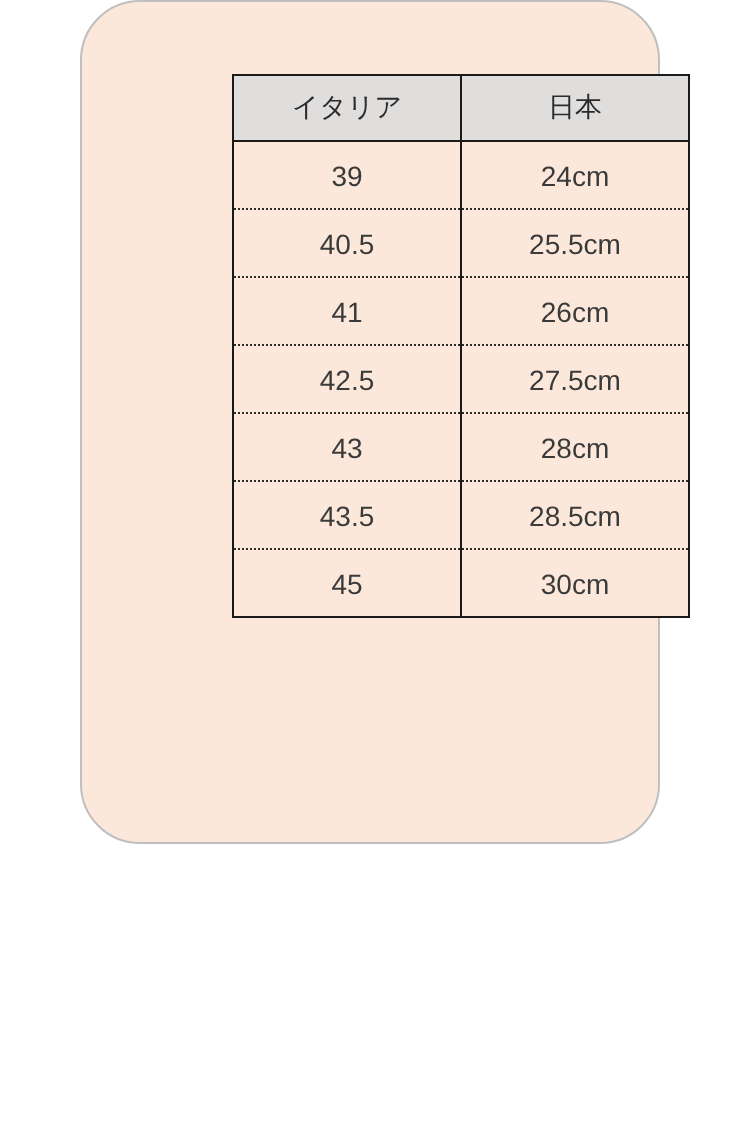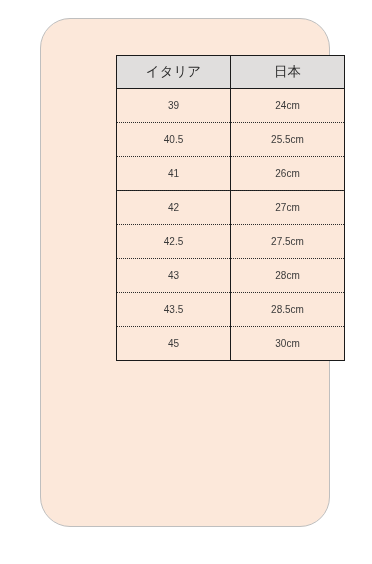--- a/index.html
+++ b/index.html
@@ -16,23 +16,23 @@
 
   #root {
     position: relative;
     width: 372px;
     height: 564px;
   }
 
   .panel {
     position: absolute;
     left: 40px;
-    top: 18px;
+    top: 0;
     width: 290px;
-    height: 509px;
+    height: 422px;
     background: #fce8da;
     border: 1px solid #bfbfbf;
     border-radius: 30px;
     box-sizing: border-box;
   }
 
   .table-wrap {
     position: absolute;
     left: 75px;
     top: 36px;
@@ -65,21 +65,21 @@
     color: #2b2b2b;
     border-right: 1px solid #1a1a1a;
     border-bottom: 1px solid #1a1a1a;
   }
   table.size-table th:last-child {
     border-right: none;
   }
 
   table.size-table tbody tr td {
     height: 34px;
-    font-size: 10px;
+    font-size: 14px;
     border-right: 1px solid #1a1a1a;
     border-top: 1px dotted #2b2b2b;
   }
   table.size-table tbody tr td:last-child {
     border-right: none;
   }
   table.size-table tbody tr:first-child td {
     border-top: none;
   }
   table.size-table tbody tr.group-start td {
@@ -128,28 +128,20 @@
               </td>
             </tr>
             <tr>
               <td>
                 <span class="cell-inner">41</span>
               </td>
               <td>
                 <span class="cell-inner">26cm</span>
               </td>
             </tr>
-            <tr class="group-start">
-              <td>
-                <span class="cell-inner">42</span>
-              </td>
-              <td>
-                <span class="cell-inner">27cm</span>
-              </td>
-            </tr>
             <tr>
               <td>
                 <span class="cell-inner">42.5</span>
               </td>
               <td>
                 <span class="cell-inner">27.5cm</span>
               </td>
             </tr>
             <tr>
               <td>

